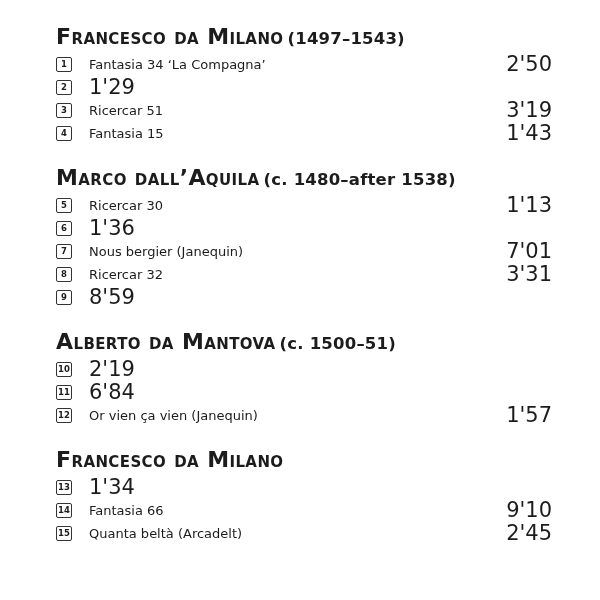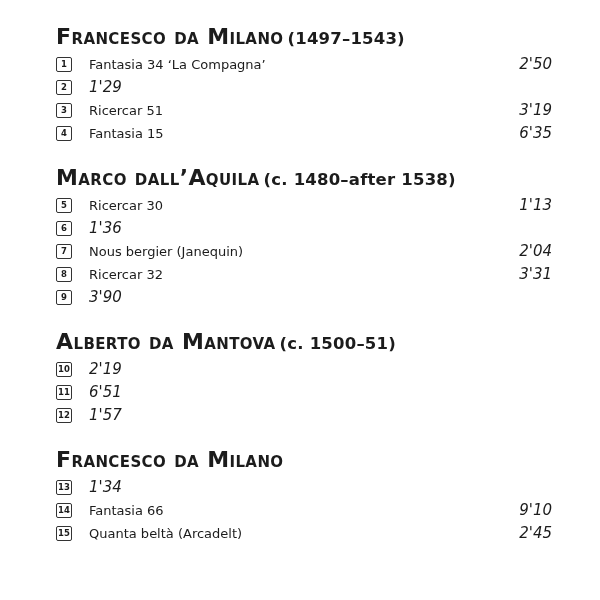--- a/index.html
+++ b/index.html
@@ -52,24 +52,23 @@
     font-weight: bold;
     margin-right: 17px;
   }
   .title {
     flex: 1 1 auto;
     font-size: 13px;
     overflow: hidden;
   }
   .time {
     flex: 0 0 auto;
-    font-size: 15px;
+    font-size: 21px;
     min-width: 32px;
     text-align: right;
-    font-style: italic;
   }
 </style>
 </head>
 <body>
 
 <div class="page">
   <div id="track-list">
       <div class="section">
         <div class="heading"><span class="composer">Francesco da Milano</span><span class="years">(1497–1543)</span></div>
         <div class="row">
@@ -90,21 +89,21 @@
             <span class="num">3</span>
           </span>
           <span class="title">Ricercar 51</span>
           <span class="time">3'19</span>
         </div>
         <div class="row">
           <span class="numbox">
             <span class="num">4</span>
           </span>
           <span class="title">Fantasia 15</span>
-          <span class="time">6'35</span>
+          <span class="time">1'43</span>
         </div>
       </div>
       <div class="section">
         <div class="heading"><span class="composer">Marco dall’Aquila</span><span class="years">(c. 1480–after 1538)</span></div>
         <div class="row">
           <span class="numbox">
             <span class="num">5</span>
           </span>
           <span class="title">Ricercar 30</span>
           <span class="time">1'13</span>
@@ -113,54 +112,55 @@
           <span class="numbox">
             <span class="num">6</span>
           </span>
           <span class="time">1'36</span>
         </div>
         <div class="row">
           <span class="numbox">
             <span class="num">7</span>
           </span>
           <span class="title">Nous bergier (Janequin)</span>
-          <span class="time">2'04</span>
+          <span class="time">7'01</span>
         </div>
         <div class="row">
           <span class="numbox">
             <span class="num">8</span>
           </span>
           <span class="title">Ricercar 32</span>
           <span class="time">3'31</span>
         </div>
         <div class="row">
           <span class="numbox">
             <span class="num">9</span>
           </span>
-          <span class="time">3'90</span>
+          <span class="time">8'59</span>
         </div>
       </div>
       <div class="section">
         <div class="heading"><span class="composer">Alberto da Mantova</span><span class="years">(c. 1500–51)</span></div>
         <div class="row">
           <span class="numbox">
             <span class="num">10</span>
           </span>
           <span class="time">2'19</span>
         </div>
         <div class="row">
           <span class="numbox">
             <span class="num">11</span>
           </span>
-          <span class="time">6'51</span>
+          <span class="time">6'84</span>
         </div>
         <div class="row">
           <span class="numbox">
             <span class="num">12</span>
           </span>
+          <span class="title">Or vien ça vien (Janequin)</span>
           <span class="time">1'57</span>
         </div>
       </div>
       <div class="section">
         <div class="heading"><span class="composer">Francesco da Milano</span><span class="years"></span></div>
         <div class="row">
           <span class="numbox">
             <span class="num">13</span>
           </span>
           <span class="time">1'34</span>

